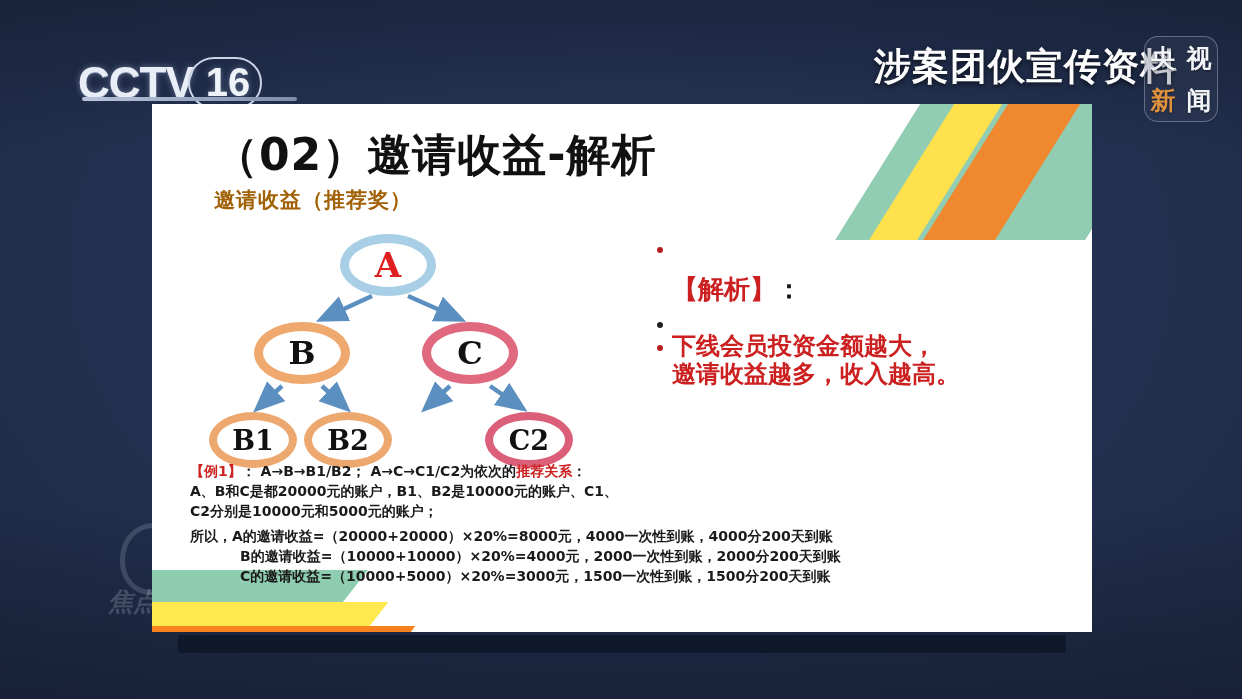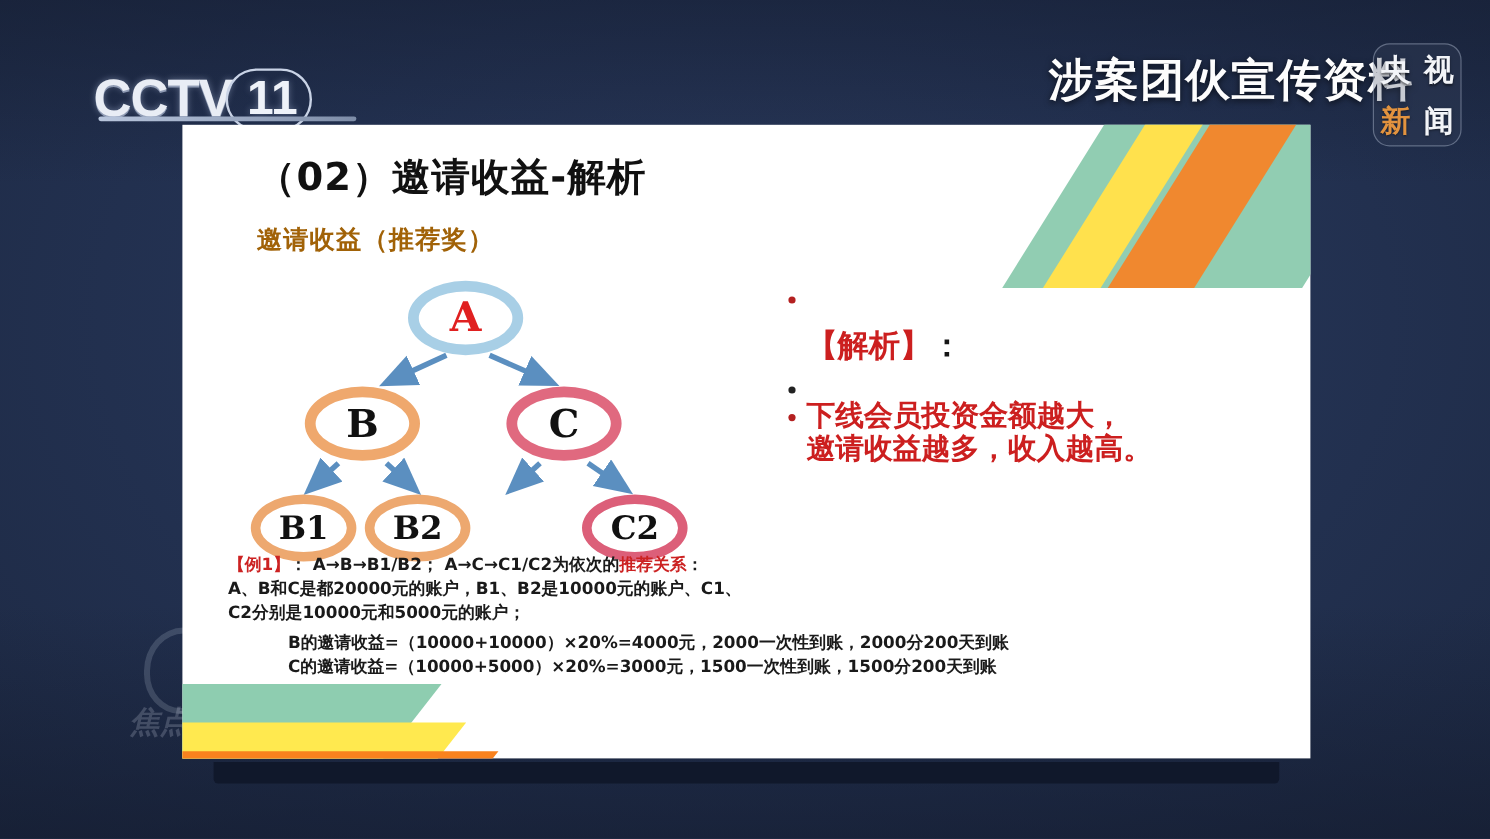--- a/index.html
+++ b/index.html
@@ -108,21 +108,21 @@
     left:-70px;bottom:-48px;width:276px;height:78px;background:#ffe94f;
     transform:skewX(-38deg);
   }
   #rb-bl-orange{
     left:-70px;bottom:-64px;width:306px;height:70px;background:#f9821e;
     transform:skewX(-38deg);
   }
   
   #slide-title{
     position:absolute;left:62px;top:22px;
-    font-family:"DejaVu Sans",sans-serif;font-weight:bold;font-size:32px;
+    font-family:"DejaVu Sans",sans-serif;font-weight:bold;font-size:44px;
     color:#111111;letter-spacing:1px;white-space:nowrap;
   }
   #slide-subtitle{
     position:absolute;left:62px;top:82px;
     font-family:"DejaVu Serif",serif;font-weight:bold;font-size:21px;
     color:#a16207;letter-spacing:1px;white-space:nowrap;
   }
   
   #tree{position:absolute;left:60px;top:118px;width:440px;height:340px;}
   .node{
@@ -181,21 +181,21 @@
   #calc .ex-row{margin-bottom:1px;}
 </style>
 </head>
 <body>
 
 <div id="tv-bg"></div>
 
 <div id="cctv-logo">
   <div id="cctv-main">
     <span class="cctv-word">CCTV</span>
-    <span id="cctv-13box">11</span>
+    <span id="cctv-13box">16</span>
   </div>
   <div id="cctv-rule"></div>
   <span id="cctv-xin">新</span>
   <span id="cctv-wen">闻</span>
 </div>
 
 <div id="headline">涉案团伙宣传资料</div>
 
 <div id="watermark">
   <span class="wm-white">央</span>
@@ -262,18 +262,19 @@
       <span class="bl-text t-red"><span>下线会员投资金额越大，</span><br><span>邀请收益越多，收入越高。</span></span>
     </div>
 
   </div>
 
   <div id="explain">
     <div class="ex-row"><span class="red">【例1】</span><span>：  A→B→B1/B2；   A→C→C1/C2为依次的</span><span class="red">推荐关系</span><span>：</span></div>
     <div class="ex-row">A、B和C是都20000元的账户，B1、B2是10000元的账户、C1、</div>
     <div class="ex-row">C2分别是10000元和5000元的账户；</div>
     <div id="calc">
+      <div class="ex-row">所以，A的邀请收益=（20000+20000）×20%=8000元，4000一次性到账，4000分200天到账</div>
       <div class="ex-row"><span class="ind"></span><span>B的邀请收益=（10000+10000）×20%=4000元，2000一次性到账，2000分200天到账</span></div>
       <div class="ex-row"><span class="ind"></span><span>C的邀请收益=（10000+5000）×20%=3000元，1500一次性到账，1500分200天到账</span></div>
     </div>
   </div>
 
 </div>
 
 </body></html>

